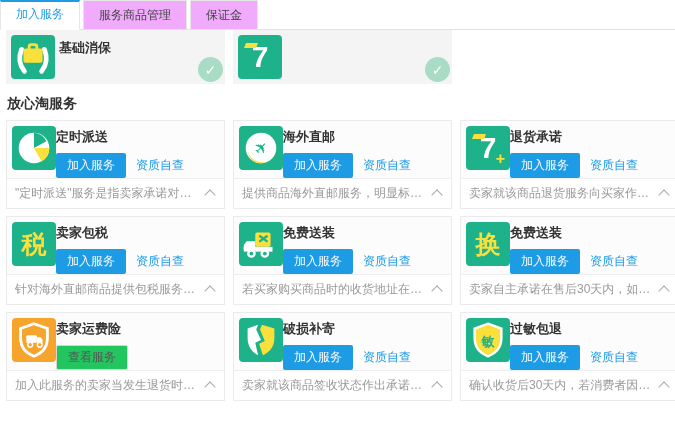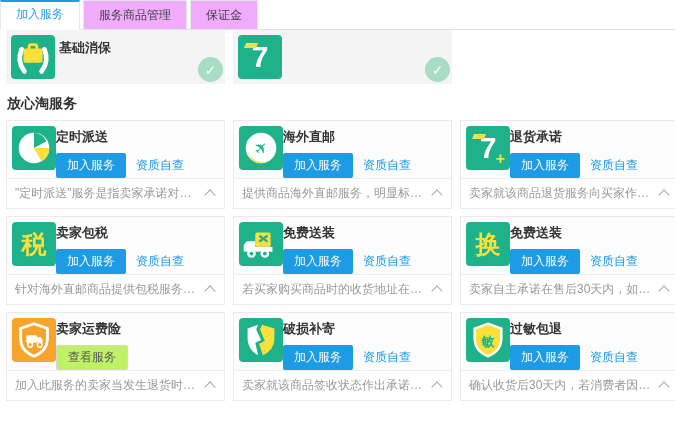--- a/index.html
+++ b/index.html
@@ -48,21 +48,21 @@
   .card{border:1px solid #ebebeb;background:#fcfcfc;box-sizing:border-box;}
   .card-top{height:57px;display:flex;padding:5px 0 0 5px;box-sizing:border-box;}
   .card-info{padding-top:2px;}
   .card-info .card-title{margin-bottom:7px;}
   .card-actions{display:flex;align-items:center;}
   .join-btn{
     border:none;background:#1e9be5;color:#fff;font-size:12px;padding:4px 11px;
     border-radius:2px;cursor:pointer;font-family:inherit;
   }
   .outline-btn{
-    background:#bef264;border:1px solid #d5d5d5;color:#555;font-size:12px;padding:3px 11px;
+    background:#22c55e;border:1px solid #d5d5d5;color:#555;font-size:12px;padding:3px 11px;
     border-radius:2px;cursor:pointer;font-family:inherit;
   }
   .blue-link{color:#1e9be5;text-decoration:none;font-size:12px;margin-left:10px;cursor:pointer;}
   .card-desc{
     border-top:1px solid #eee;background:#fff;padding:6px 8px;display:flex;
     align-items:center;font-size:12px;color:#999;
   }
   .desc-text{flex:1;white-space:nowrap;overflow:hidden;text-overflow:ellipsis;}
   .chev{
     display:inline-block;width:7px;height:7px;border-left:1.5px solid #aaa;border-top:1.5px solid #aaa;

